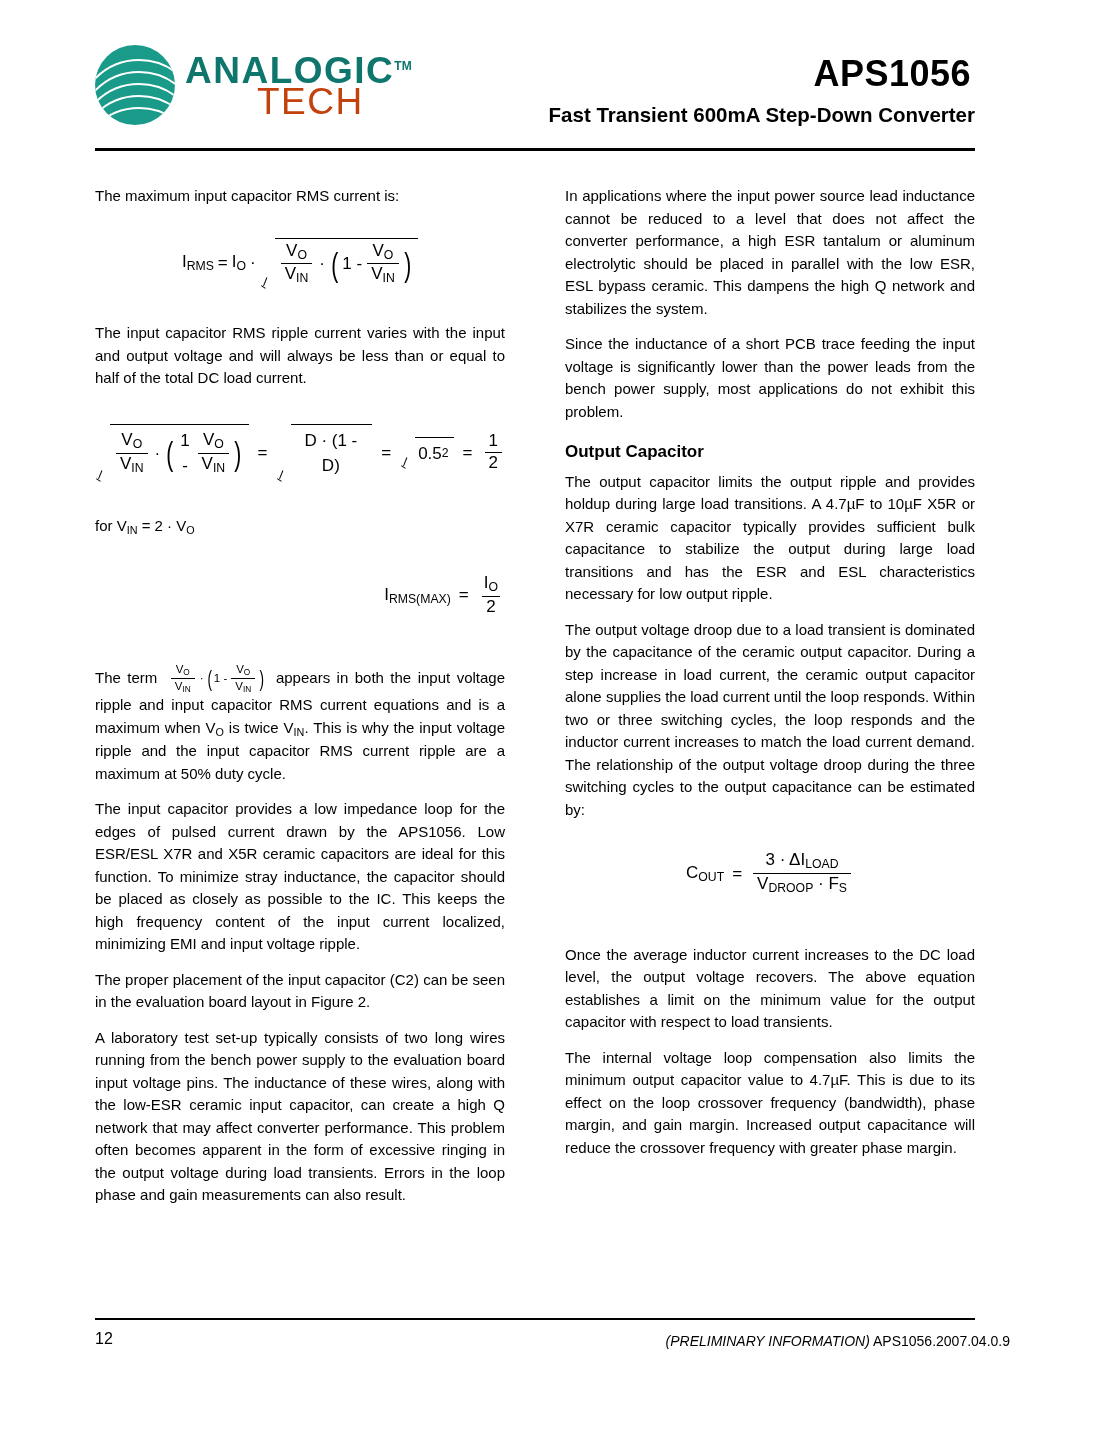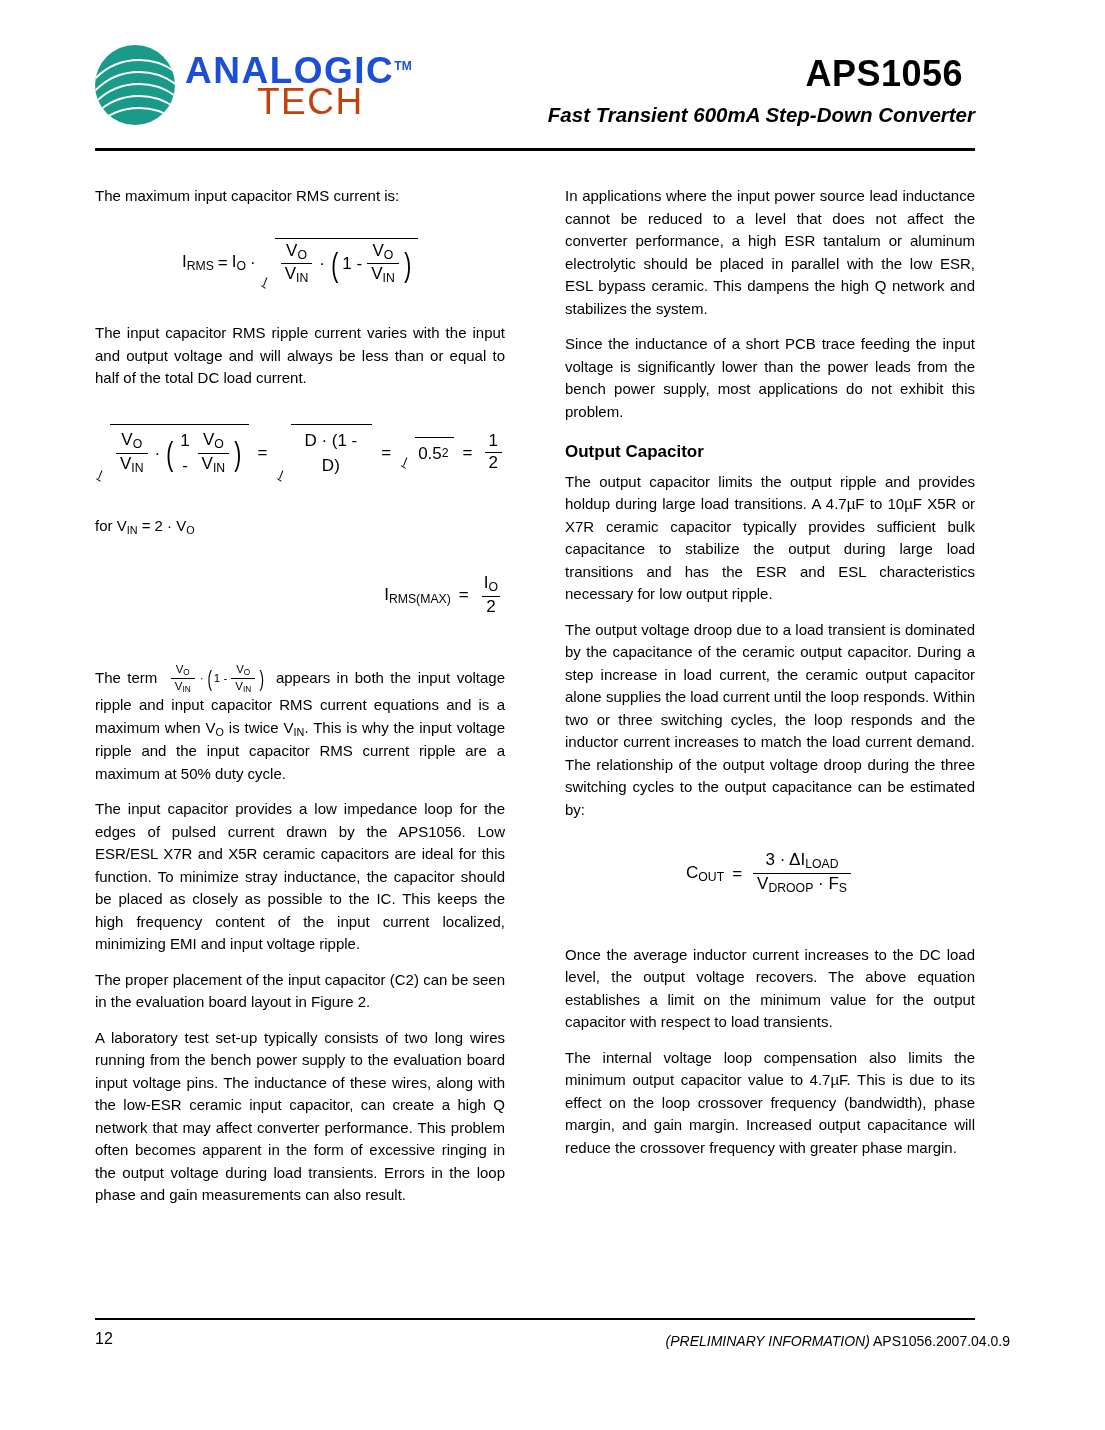--- a/index.html
+++ b/index.html
@@ -31,33 +31,33 @@
     flex:0 0 auto;
   }
   .logo-mark .arc{
     position:absolute;border:2.5px solid #ffffff;border-radius:50%;
     background:transparent;
   }
   .logo-text{
     margin-left:10px;line-height:0.95;padding-top:8px;
   }
   .logo-text .l1{
-    font-size:37px;font-weight:bold;letter-spacing:1.5px;color:#1d4ed8;
+    font-size:37px;font-weight:bold;letter-spacing:1.5px;color:#0f766e;
   }
   .logo-text .l1 sup{font-size:12px;vertical-align:super;letter-spacing:0;}
   .logo-text .l2{
     font-size:37px;letter-spacing:1.5px;color:#c2410c;margin-left:72px;margin-top:-4px;
   }
   .part-no{
-    position:absolute;right:12px;top:8px;
+    position:absolute;right:4px;top:8px;
     font-size:36px;font-weight:bold;letter-spacing:0.5px;text-align:right;
   }
   .part-sub{
     position:absolute;right:0;top:58px;
-    font-size:20.5px;font-weight:bold;text-align:right;font-style:italic;
+    font-size:20.5px;font-weight:bold;text-align:right;
   }
   .rule-top{
     position:absolute;left:95px;top:148px;width:880px;height:3px;background:#000;
   }
 
   
   .col{
     position:absolute;top:185px;width:410px;
     font-size:15px;line-height:1.5;text-align:justify;
   }

